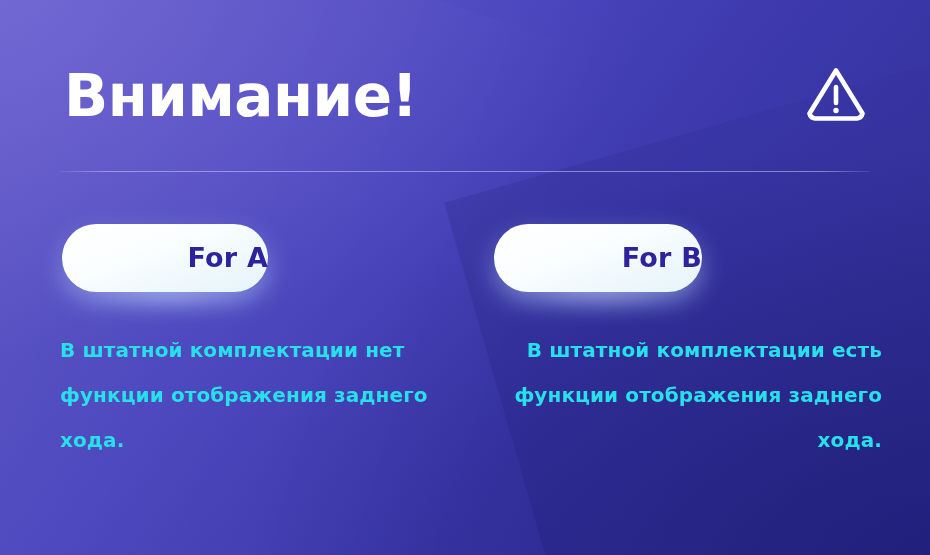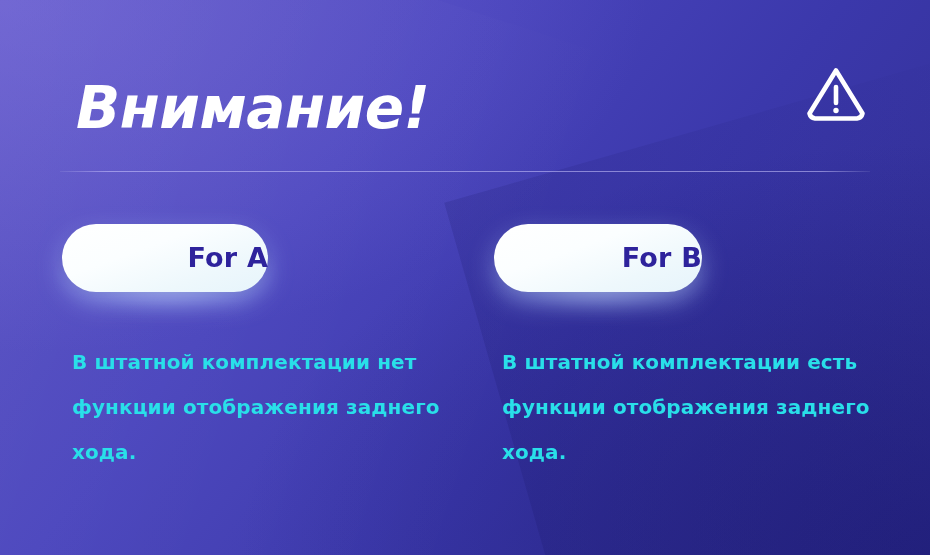--- a/index.html
+++ b/index.html
@@ -52,29 +52,28 @@
     position: absolute;
     left: 60px;
     top: 52px;
     right: 60px;
     height: 92px;
   }
   .page-title {
     position: absolute;
     left: 0;
     top: 0;
-    margin: 16px;
+    margin: 4px;
     color: #ffffff;
     font-family: "DejaVu Sans", sans-serif;
     font-weight: 700;
     font-size: 58px;
     line-height: 80px;
     letter-spacing: -0.5px;
     white-space: nowrap;
-    font-style: italic;
   }
   .warning-icon {
     position: absolute;
     right: 0;
     top: 8px;
     width: 68px;
     height: 68px;
   }
   .warning-icon svg {
     display: block;
@@ -157,29 +156,29 @@
     cursor: pointer;
     padding: 0;
   }
   .col-b .pill-button { left: 4px; width: 208px; }
 
   .column-text {
     position: absolute;
     top: 116px;
     left: 0;
     width: 395px;
-    margin: 12px;
+    margin: 0;
     color: #29dfe9;
     font-family: "DejaVu Sans", sans-serif;
     font-weight: 700;
     font-size: 20px;
     line-height: 45px;
     letter-spacing: 0.1px;
   }
-  .col-b .column-text { width: 392px; }
+  .col-b .column-text { width: 392px; text-align: right; }
 </style>
 </head>
 <body>
 
 <div class="slide">
 
   <div class="sheen-a"></div>
   <div class="sheen-b"></div>
 
   <div class="header">

